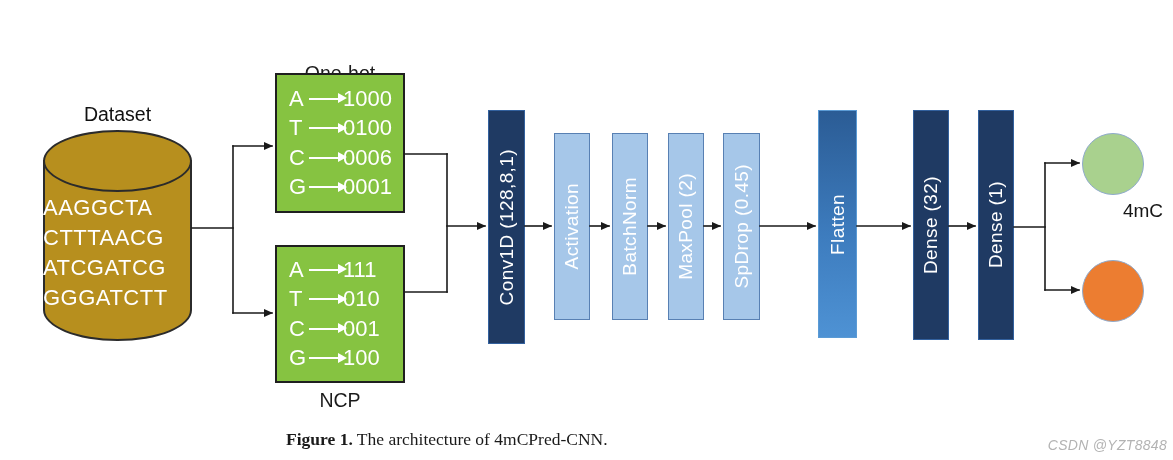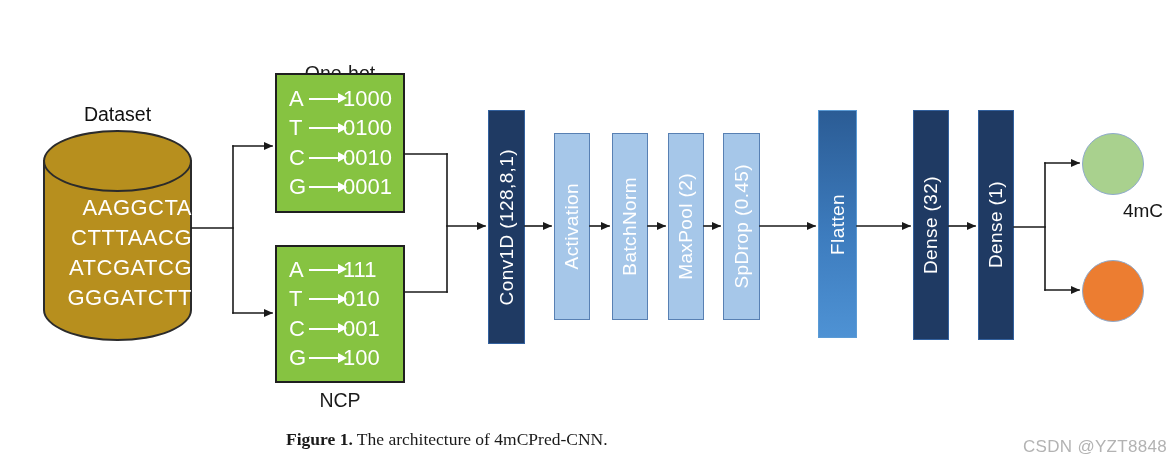--- a/index.html
+++ b/index.html
@@ -13,21 +13,21 @@
   #connectors { position:absolute; left:0; top:0; z-index:4; pointer-events:none; }
 
   
   .cyl-ellipse-top { left:43px; top:130px; width:149px; height:62px; background:#B78F1E;
     border:2px solid #2b2b2b; border-radius:50%; box-sizing:border-box; z-index:3; }
   .cyl-body { left:43px; top:160px; width:149px; height:150px; background:#B78F1E;
     border-left:2px solid #2b2b2b; border-right:2px solid #2b2b2b; box-sizing:border-box; z-index:2; }
   .cyl-ellipse-bottom { left:43px; top:279px; width:149px; height:62px; background:#B78F1E;
     border:2px solid #2b2b2b; border-radius:50%; box-sizing:border-box; z-index:1; }
   .cyl-label { left:43px; top:103px; width:149px; text-align:center; font-size:19.5px; color:#111; z-index:3; }
-  .cyl-text { left:43px; top:193px; width:149px; text-align:right; color:#fff;
+  .cyl-text { left:43px; top:193px; width:149px; text-align:left; color:#fff;
     font-size:22px; line-height:30px; z-index:5; letter-spacing:0.5px; }
 
   
   .enc-box { width:130px; background:#86C341; border:2px solid #1f1f1f; box-sizing:border-box;
     z-index:3; display:flex; flex-direction:column; justify-content:center; padding-left:12px; }
   #onehot-box { left:275px; top:73px; height:140px; }
   #ncp-box { left:275px; top:245px; height:138px; }
   .enc-row { display:flex; align-items:center; height:29.5px; color:#fff; font-size:22px; }
   .enc-base { width:18px; }
   .marrow { position:relative; width:30px; height:2.4px; background:#fff; margin:0 4px 0 2px; flex:none; }
@@ -60,21 +60,21 @@
   #circle-4mc { left:1082px; top:133px; background:#A9D18E; }
   #circle-non4mc { left:1082px; top:260px; background:#EC7D31; }
   .out-label { left:1063px; width:100px; text-align:right; font-size:19px; color:#161616; z-index:3; }
   #label-4mc { top:200px; }
   #label-non4mc { top:328px; }
 
   
   #caption { left:286px; top:429px; width:600px; text-align:left;
     font-family:"Liberation Serif", serif; font-size:17.5px; color:#1a1a1a; z-index:3; }
   #caption .cap-bold { font-weight:bold; }
-  #watermark { right:6px; top:437px; font-size:17px; color:#b3b3b3; z-index:3; letter-spacing:0.3px; }
+  #watermark { right:6px; top:437px; font-size:14px; color:#b3b3b3; z-index:3; letter-spacing:0.3px;font-style:italic; }
 </style>
 </head>
 <body>
 
 <div id="canvas">
 
   <svg id="connectors" width="1173" height="460" viewBox="0 0 1173 460">
     <defs>
       <marker id="ah" markerUnits="userSpaceOnUse" markerWidth="9" markerHeight="8" refX="8" refY="4" orient="auto">
         <path d="M0,0 L9,4 L0,8 z" fill="#1a1a1a"></path>
@@ -122,21 +122,21 @@
       <span>1000</span>
     </div>
     <div class="enc-row">
       <span class="enc-base">T</span>
       <span class="marrow"></span>
       <span>0100</span>
     </div>
     <div class="enc-row">
       <span class="enc-base">C</span>
       <span class="marrow"></span>
-      <span>0010</span>
+      <span>0006</span>
     </div>
     <div class="enc-row">
       <span class="enc-base">G</span>
       <span class="marrow"></span>
       <span>0001</span>
     </div>
   </div>
 
   <div class="abs enc-box" id="ncp-box">
     <div class="enc-row">

